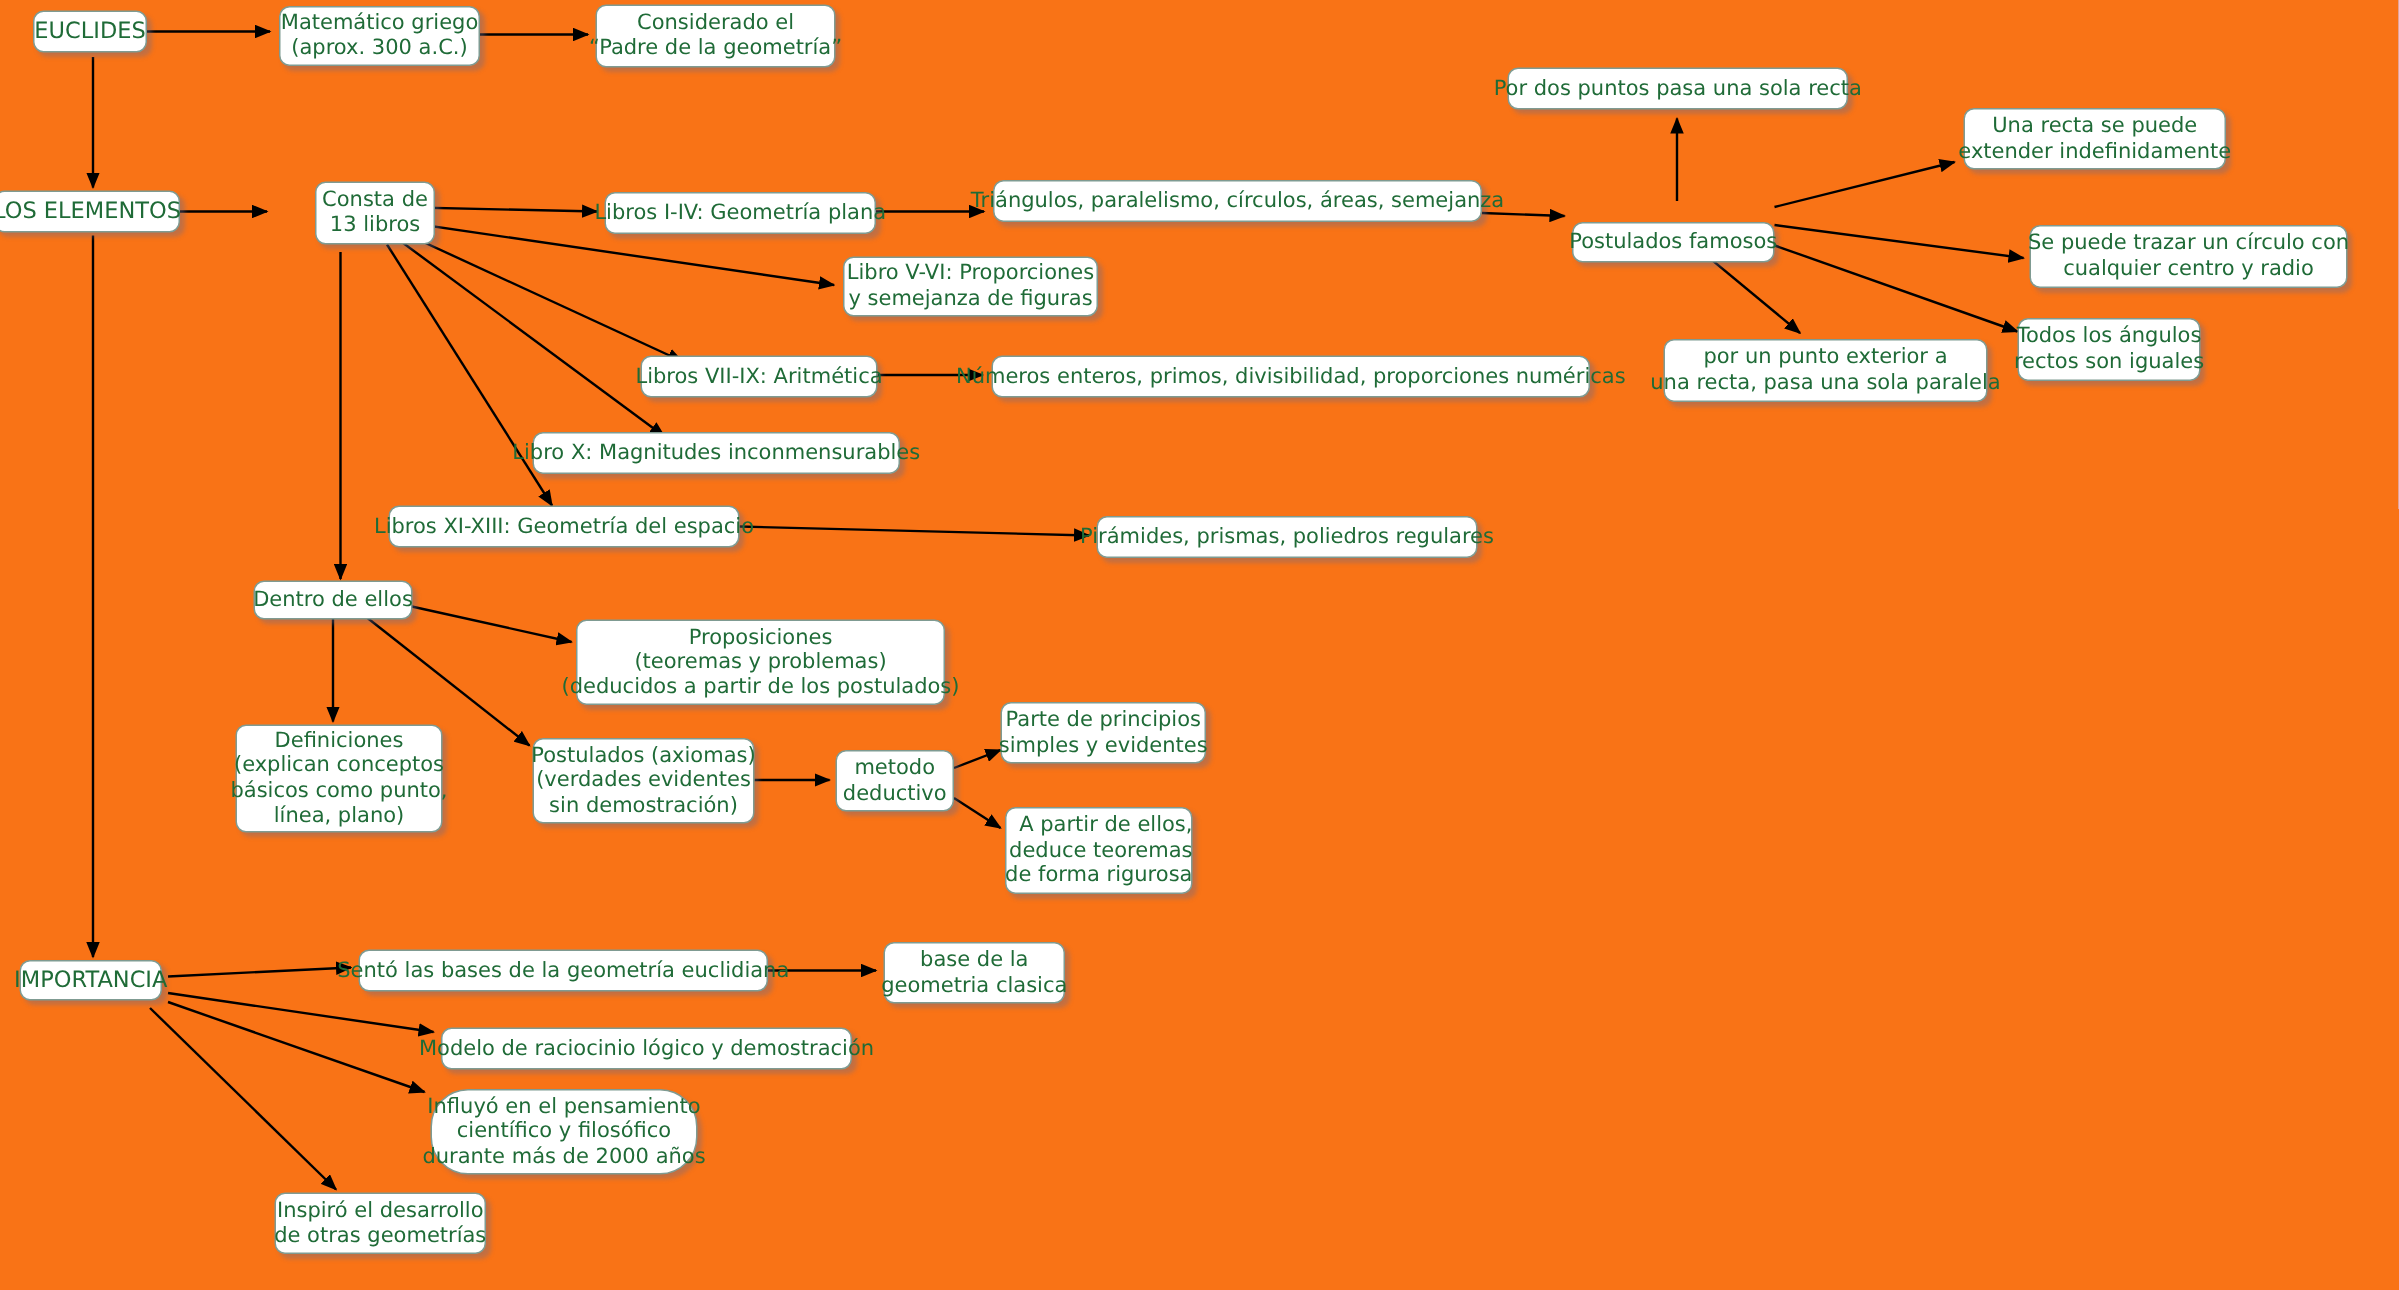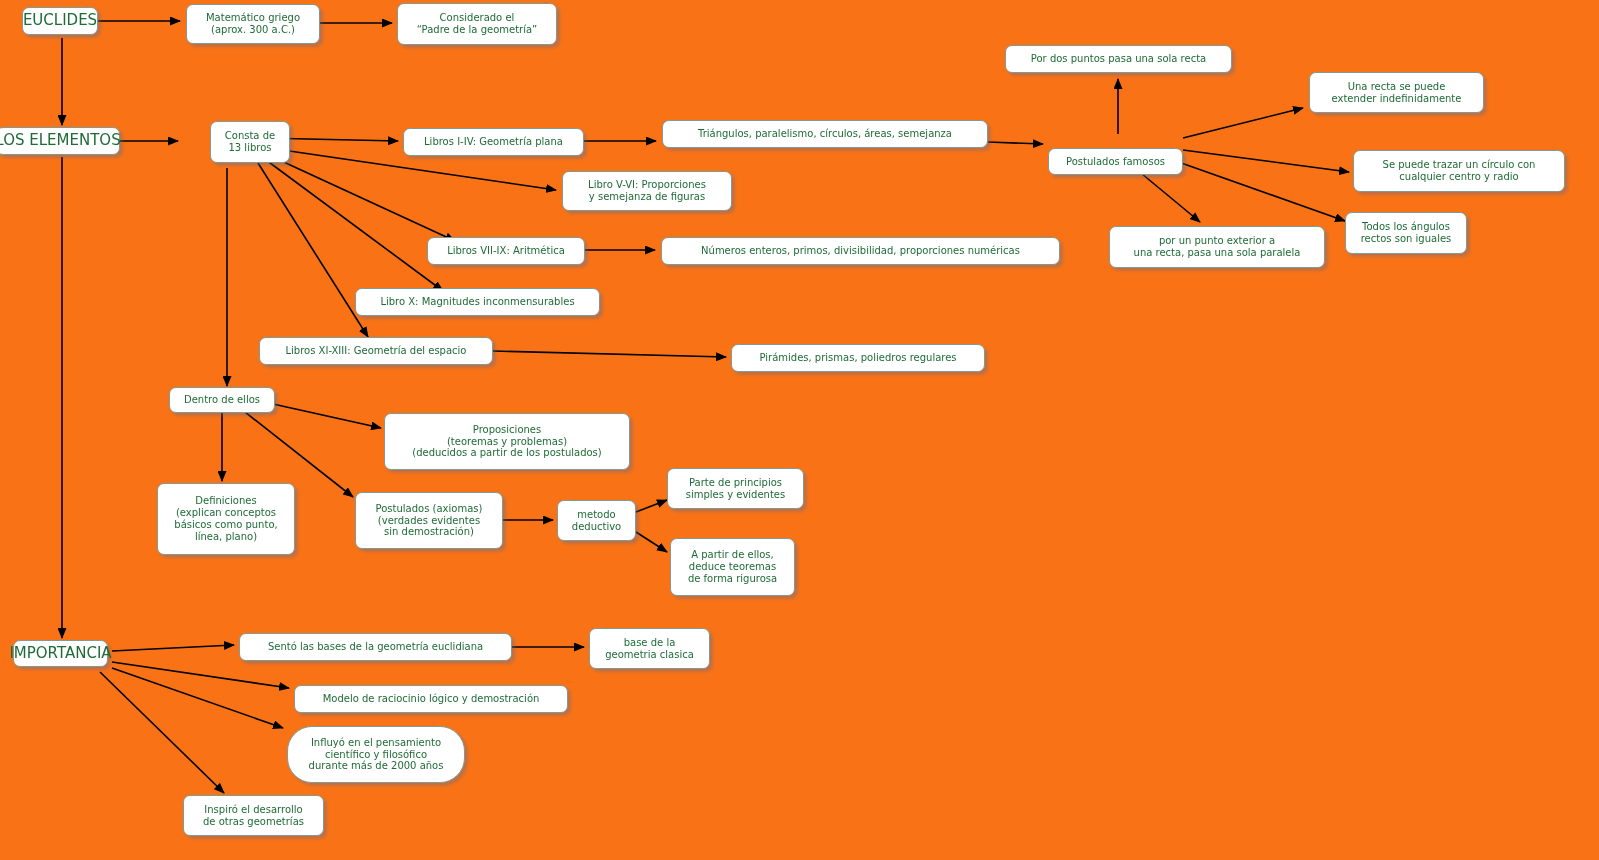--- a/index.html
+++ b/index.html
@@ -24,21 +24,21 @@
     height: 860px;
     pointer-events: none;
   }
   .node {
     position: absolute;
     box-sizing: border-box;
     background: #ffffff;
     border: 1.5px solid #7f9b92;
     border-radius: 7px;
     color: #1f6b37;
-    font-size: 10px;
+    font-size: 14px;
     line-height: 1.18;
     text-align: center;
     display: flex;
     align-items: center;
     justify-content: center;
     padding: 4px 9px;
     box-shadow: 3px 3px 3px rgba(105,105,140,0.38);
     white-space: pre;
     z-index: 2;
   }
@@ -152,21 +152,21 @@
   <div class="node" style="left:355px; top:492px; width:148px; height:57px;">Postulados (axiomas)
 (verdades evidentes
 sin demostración)</div>
 
   <div class="node" style="left:557px; top:500px; width:79px; height:41px;">metodo
 deductivo</div>
 
   <div class="node" style="left:667px; top:468px; width:137px; height:41px;">Parte de principios
 simples y evidentes</div>
 
-  <div class="node" style="left:670px; top:538px; width:125px; height:58px;">A partir de ellos,
+  <div class="node" style="left:670px; top:538px; width:125px; height:58px;text-align:right;">A partir de ellos,
 deduce teoremas
 de forma rigurosa</div>
 
   <div class="node big" style="left:13px; top:640px; width:95px; height:27px;">IMPORTANCIA</div>
 
   <div class="node" style="left:239px; top:633px; width:273px; height:28px;">Sentó las bases de la geometría euclidiana</div>
 
   <div class="node" style="left:589px; top:628px; width:121px; height:41px;">base de la
 geometria clasica</div>
 

